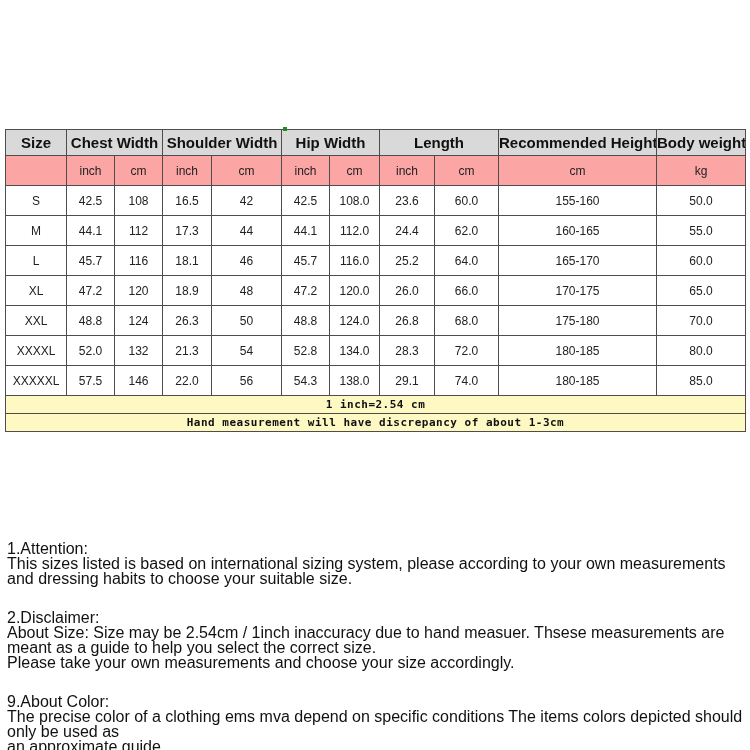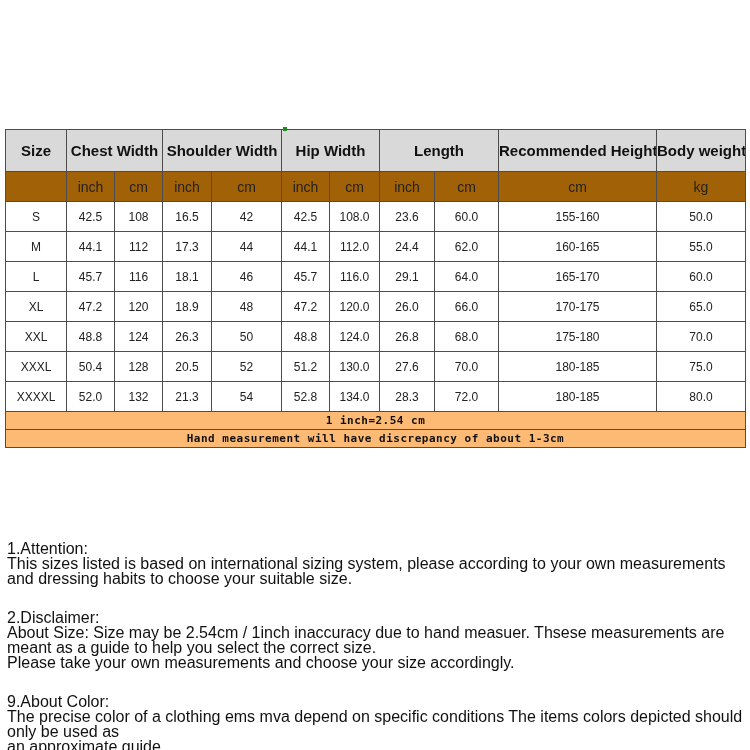--- a/index.html
+++ b/index.html
@@ -23,42 +23,42 @@
     border-collapse: collapse;
     table-layout: fixed;
   }
   table.size-chart th, table.size-chart td {
     border: 1px solid #4d4d4d;
     text-align: center;
     vertical-align: middle;
     overflow: hidden;
     white-space: nowrap;
   }
-  tr.group-header-row { height: 42px; }
+  tr.group-header-row { height: 26px; }
   tr.group-header-row th {
     background: #d9d9d9;
     font-size: 15px;
     font-weight: bold;
     color: #111;
   }
   tr.units-row { height: 30px; }
   tr.units-row td {
-    background: #a16207;
-    font-size: 14px;
+    background: #fca5a5;
+    font-size: 12px;
     color: #222;
   }
   tbody tr.data-row { height: 30px; }
   tbody tr.data-row td {
     background: #ffffff;
     font-size: 12px;
     color: #222;
   }
   tfoot tr.footnote-row { height: 18px; }
   tfoot tr.footnote-row td {
-    background: #fdba74;
+    background: #fef9c3;
     font-family: "DejaVu Sans Mono", monospace;
     font-weight: bold;
     font-size: 11px;
     letter-spacing: 0.5px;
     color: #111;
   }
 
   .green-marker {
     position: absolute;
     left: 283px; top: 127px;
@@ -148,21 +148,21 @@
           <td>55.0</td>
         </tr>
         <tr class="data-row">
           <td>L</td>
           <td>45.7</td>
           <td>116</td>
           <td>18.1</td>
           <td>46</td>
           <td>45.7</td>
           <td>116.0</td>
-          <td>29.1</td>
+          <td>25.2</td>
           <td>64.0</td>
           <td>165-170</td>
           <td>60.0</td>
         </tr>
         <tr class="data-row">
           <td>XL</td>
           <td>47.2</td>
           <td>120</td>
           <td>18.9</td>
           <td>48</td>
@@ -180,45 +180,45 @@
           <td>26.3</td>
           <td>50</td>
           <td>48.8</td>
           <td>124.0</td>
           <td>26.8</td>
           <td>68.0</td>
           <td>175-180</td>
           <td>70.0</td>
         </tr>
         <tr class="data-row">
-          <td>XXXL</td>
-          <td>50.4</td>
-          <td>128</td>
-          <td>20.5</td>
-          <td>52</td>
-          <td>51.2</td>
-          <td>130.0</td>
-          <td>27.6</td>
-          <td>70.0</td>
-          <td>180-185</td>
-          <td>75.0</td>
-        </tr>
-        <tr class="data-row">
           <td>XXXXL</td>
           <td>52.0</td>
           <td>132</td>
           <td>21.3</td>
           <td>54</td>
           <td>52.8</td>
           <td>134.0</td>
           <td>28.3</td>
           <td>72.0</td>
           <td>180-185</td>
           <td>80.0</td>
         </tr>
+        <tr class="data-row">
+          <td>XXXXXL</td>
+          <td>57.5</td>
+          <td>146</td>
+          <td>22.0</td>
+          <td>56</td>
+          <td>54.3</td>
+          <td>138.0</td>
+          <td>29.1</td>
+          <td>74.0</td>
+          <td>180-185</td>
+          <td>85.0</td>
+        </tr>
       </tbody>
     <tfoot>
       <tr class="footnote-row">
         <td colspan="11">1 inch=2.54 cm</td>
       </tr>
       <tr class="footnote-row">
         <td colspan="11">Hand measurement will have discrepancy of about 1-3cm</td>
       </tr>
     </tfoot>
   </table>

